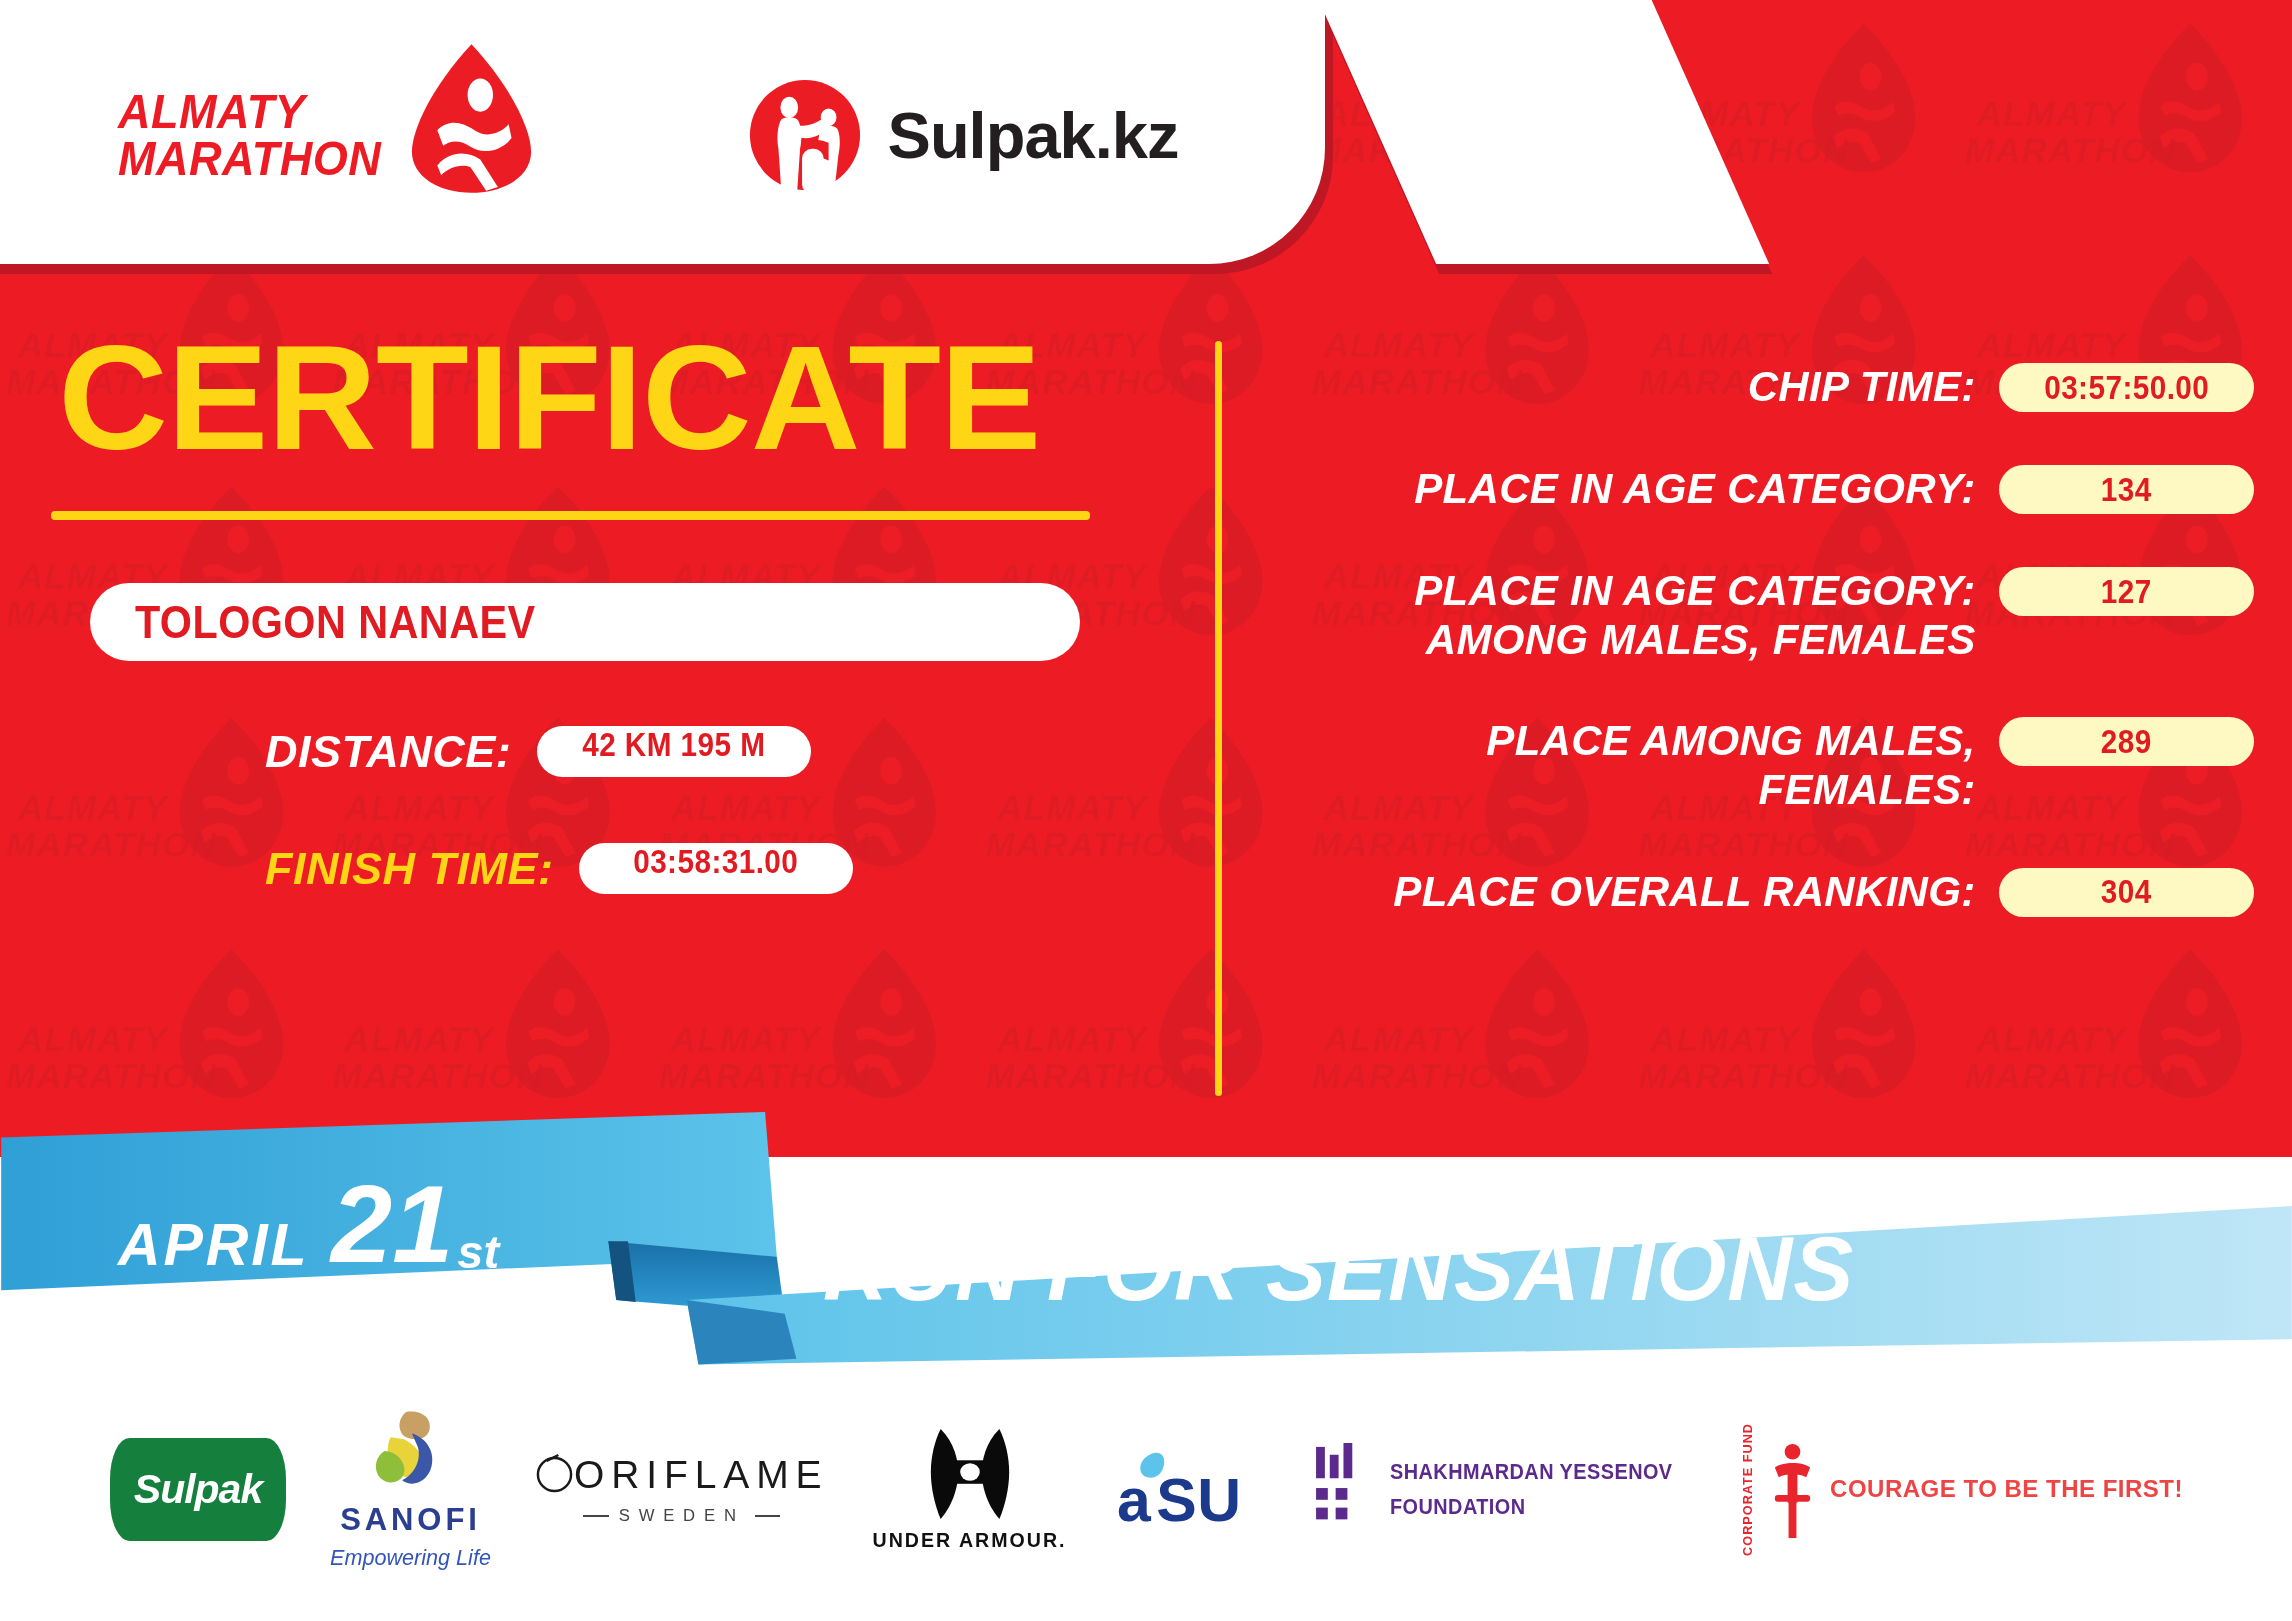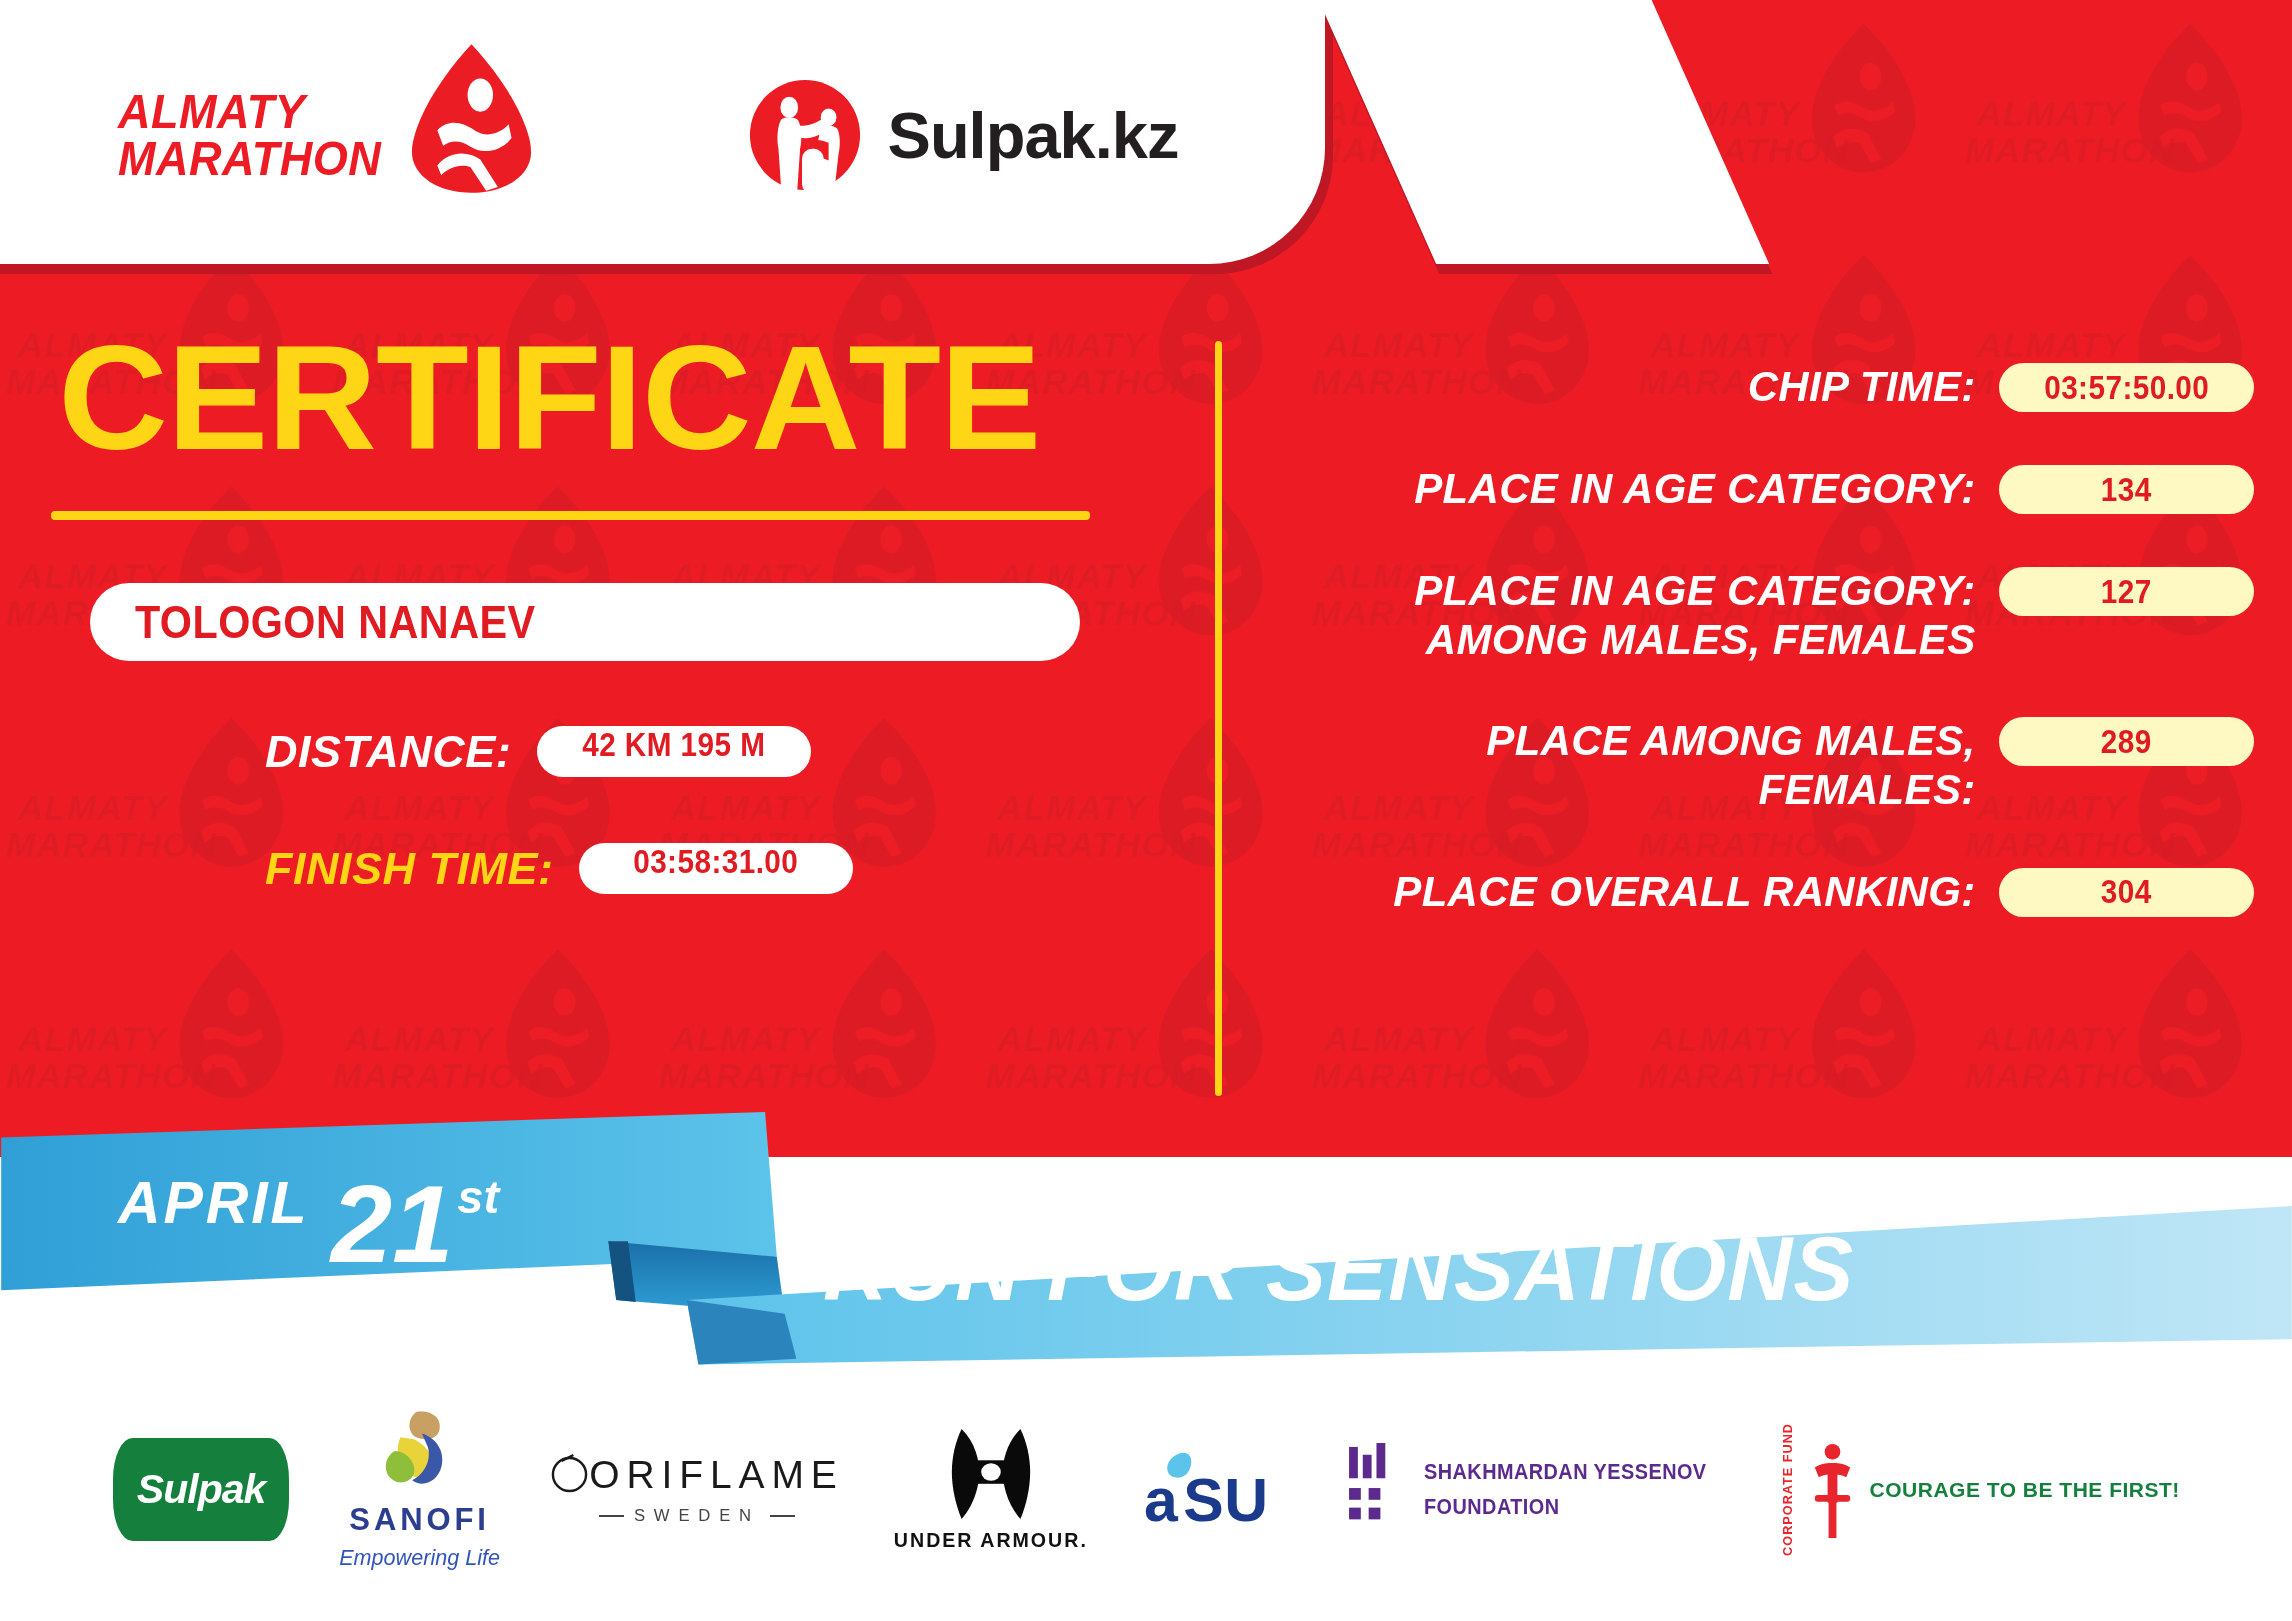--- a/index.html
+++ b/index.html
@@ -193,21 +193,21 @@
     white-space:nowrap;
   }
 
   
   .ribbon-wrap {
     position:absolute; left:0; top:1108px;
     width:2293px; height:284px; z-index:8;
   }
   .ribbon-date {
     position:absolute; left:118px; top:61px;
-    display:flex; align-items:flex-start; color:#ffffff;
+    display:flex; align-items:flex-end; color:#ffffff;
     z-index:4;
   }
   .ribbon-date .month {
     font-size:59px; font-weight:bold; font-style:italic;
     letter-spacing:2.9px;
   }
   .ribbon-date .day {
     font-size:110px; font-weight:bold; font-style:italic;
     margin-left:21.6px; line-height:1;
   }
@@ -272,21 +272,21 @@
   }
   .yessenov-txt div { transform:scaleX(0.92); transform-origin:left; }
 
   .courage { display:flex; align-items:center; gap:9.8px; }
   .courage-rot {
     color:#e8242c; font-size:12.7px; font-weight:bold;
     writing-mode:vertical-rl; transform:rotate(180deg);
     letter-spacing:1px;
   }
   .courage-txt {
-    color:#15803d; font-size:21px; font-weight:bold; line-height:1.5;
+    color:#ef4444; font-size:24px; font-weight:bold; line-height:1.5;
     letter-spacing:0.5px;
   }
 </style>
 </head>
 <body>
 
 <div id="cert">
 
   <div class="top-rule"></div>
 

